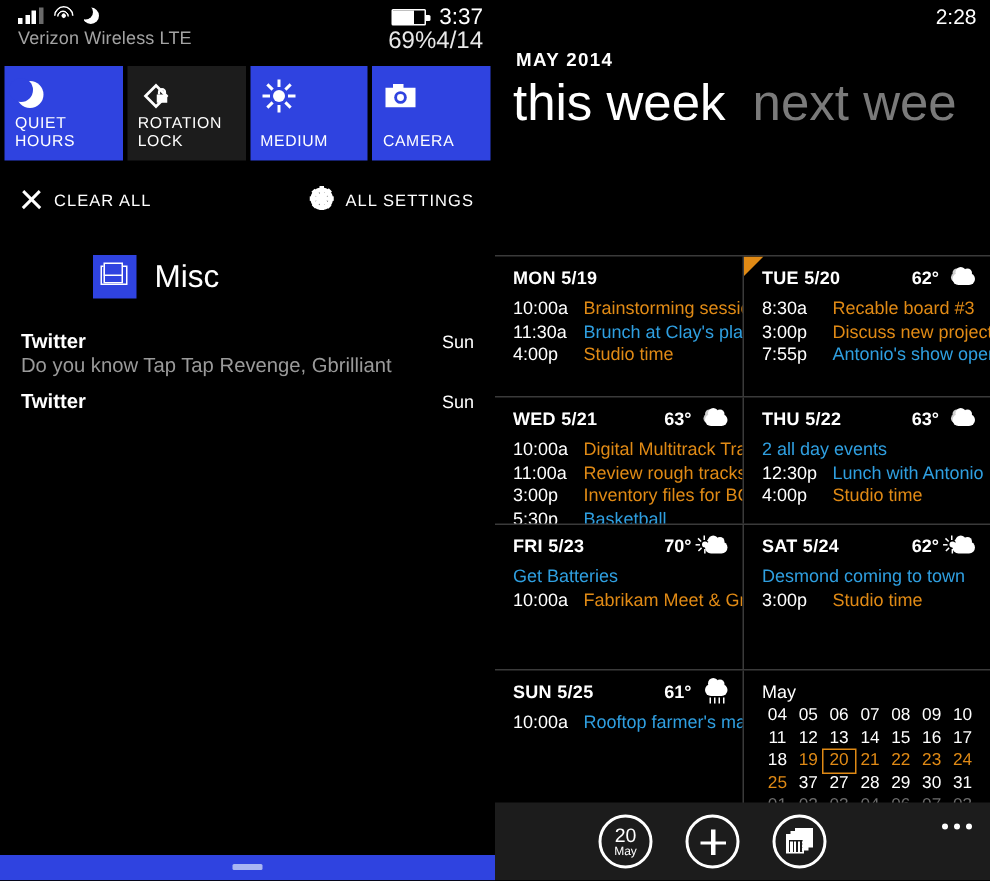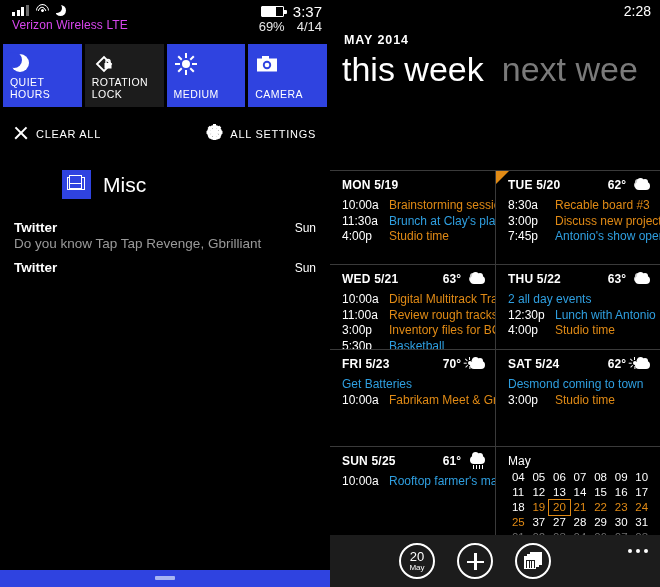--- a/index.html
+++ b/index.html
@@ -9,24 +9,24 @@
     font-family: "Liberation Sans", sans-serif;
     overflow: hidden;
   }
   .screen { position: relative; width: 660px; height: 587px; display: flex; }
 
   
   .left { position: relative; width: 330px; height: 587px; background: #000; overflow: hidden; }
 
   .statusbar { height: 36px; position: relative; color: #fff; }
   .sb-icons { position: absolute; left: 12px; top: 4px; display: flex; align-items: center; gap: 6px; }
-  .sb-carrier { position: absolute; left: 12px; top: 18px; font-size: 12px; color: #d946ef; letter-spacing: .1px; }
+  .sb-carrier { position: absolute; left: 12px; top: 18px; font-size: 12px; color: #a3a3a3; letter-spacing: .1px; }
   .sb-right { position: absolute; right: 8px; top: 3px; display: flex; align-items: center; gap: 9px; }
   .sb-time { font-size: 15px; color: #fff; font-weight: 400; }
-  .sb-sub { position: absolute; right: 8px; top: 19px; display: flex; gap: 12px; font-size: 13px; color: #e8e8e8; }
+  .sb-sub { position: absolute; right: 8px; top: 19px; display: flex; font-size: 16px; color: #e8e8e8; }
 
   .bars { display: flex; align-items: flex-end; gap: 1.5px; height: 11px; }
   .bars i { display: block; width: 3px; background: #fff; }
   .bars i:nth-child(1){ height: 4px; }
   .bars i:nth-child(2){ height: 6px; }
   .bars i:nth-child(3){ height: 9px; }
   .bars i:nth-child(4){ height: 11px; background: #6a6a6a; }
   .wifi { width: 15px; height: 12px; position: relative; }
   .wifi span { position: absolute; border: 1.6px solid #fff; border-radius: 50%;
     border-bottom-color: transparent; border-left-color: transparent; transform: rotate(-45deg); }
@@ -316,21 +316,21 @@
           <div class="evts">
             <div class="ev">
                 <span class="t">8:30a</span>
                 <span class="n o">Recable board #3</span>
               </div>
             <div class="ev">
                 <span class="t">3:00p</span>
                 <span class="n o">Discuss new project</span>
               </div>
             <div class="ev">
-                <span class="t">7:45p</span>
+                <span class="t">7:55p</span>
                 <span class="n b">Antonio's show opening</span>
               </div>
           </div>
         </div>
       </div>
 
       <div class="wrow r3">
         <div class="day">
           <div class="dhead">
             <span class="dname">WED 5/21</span>

